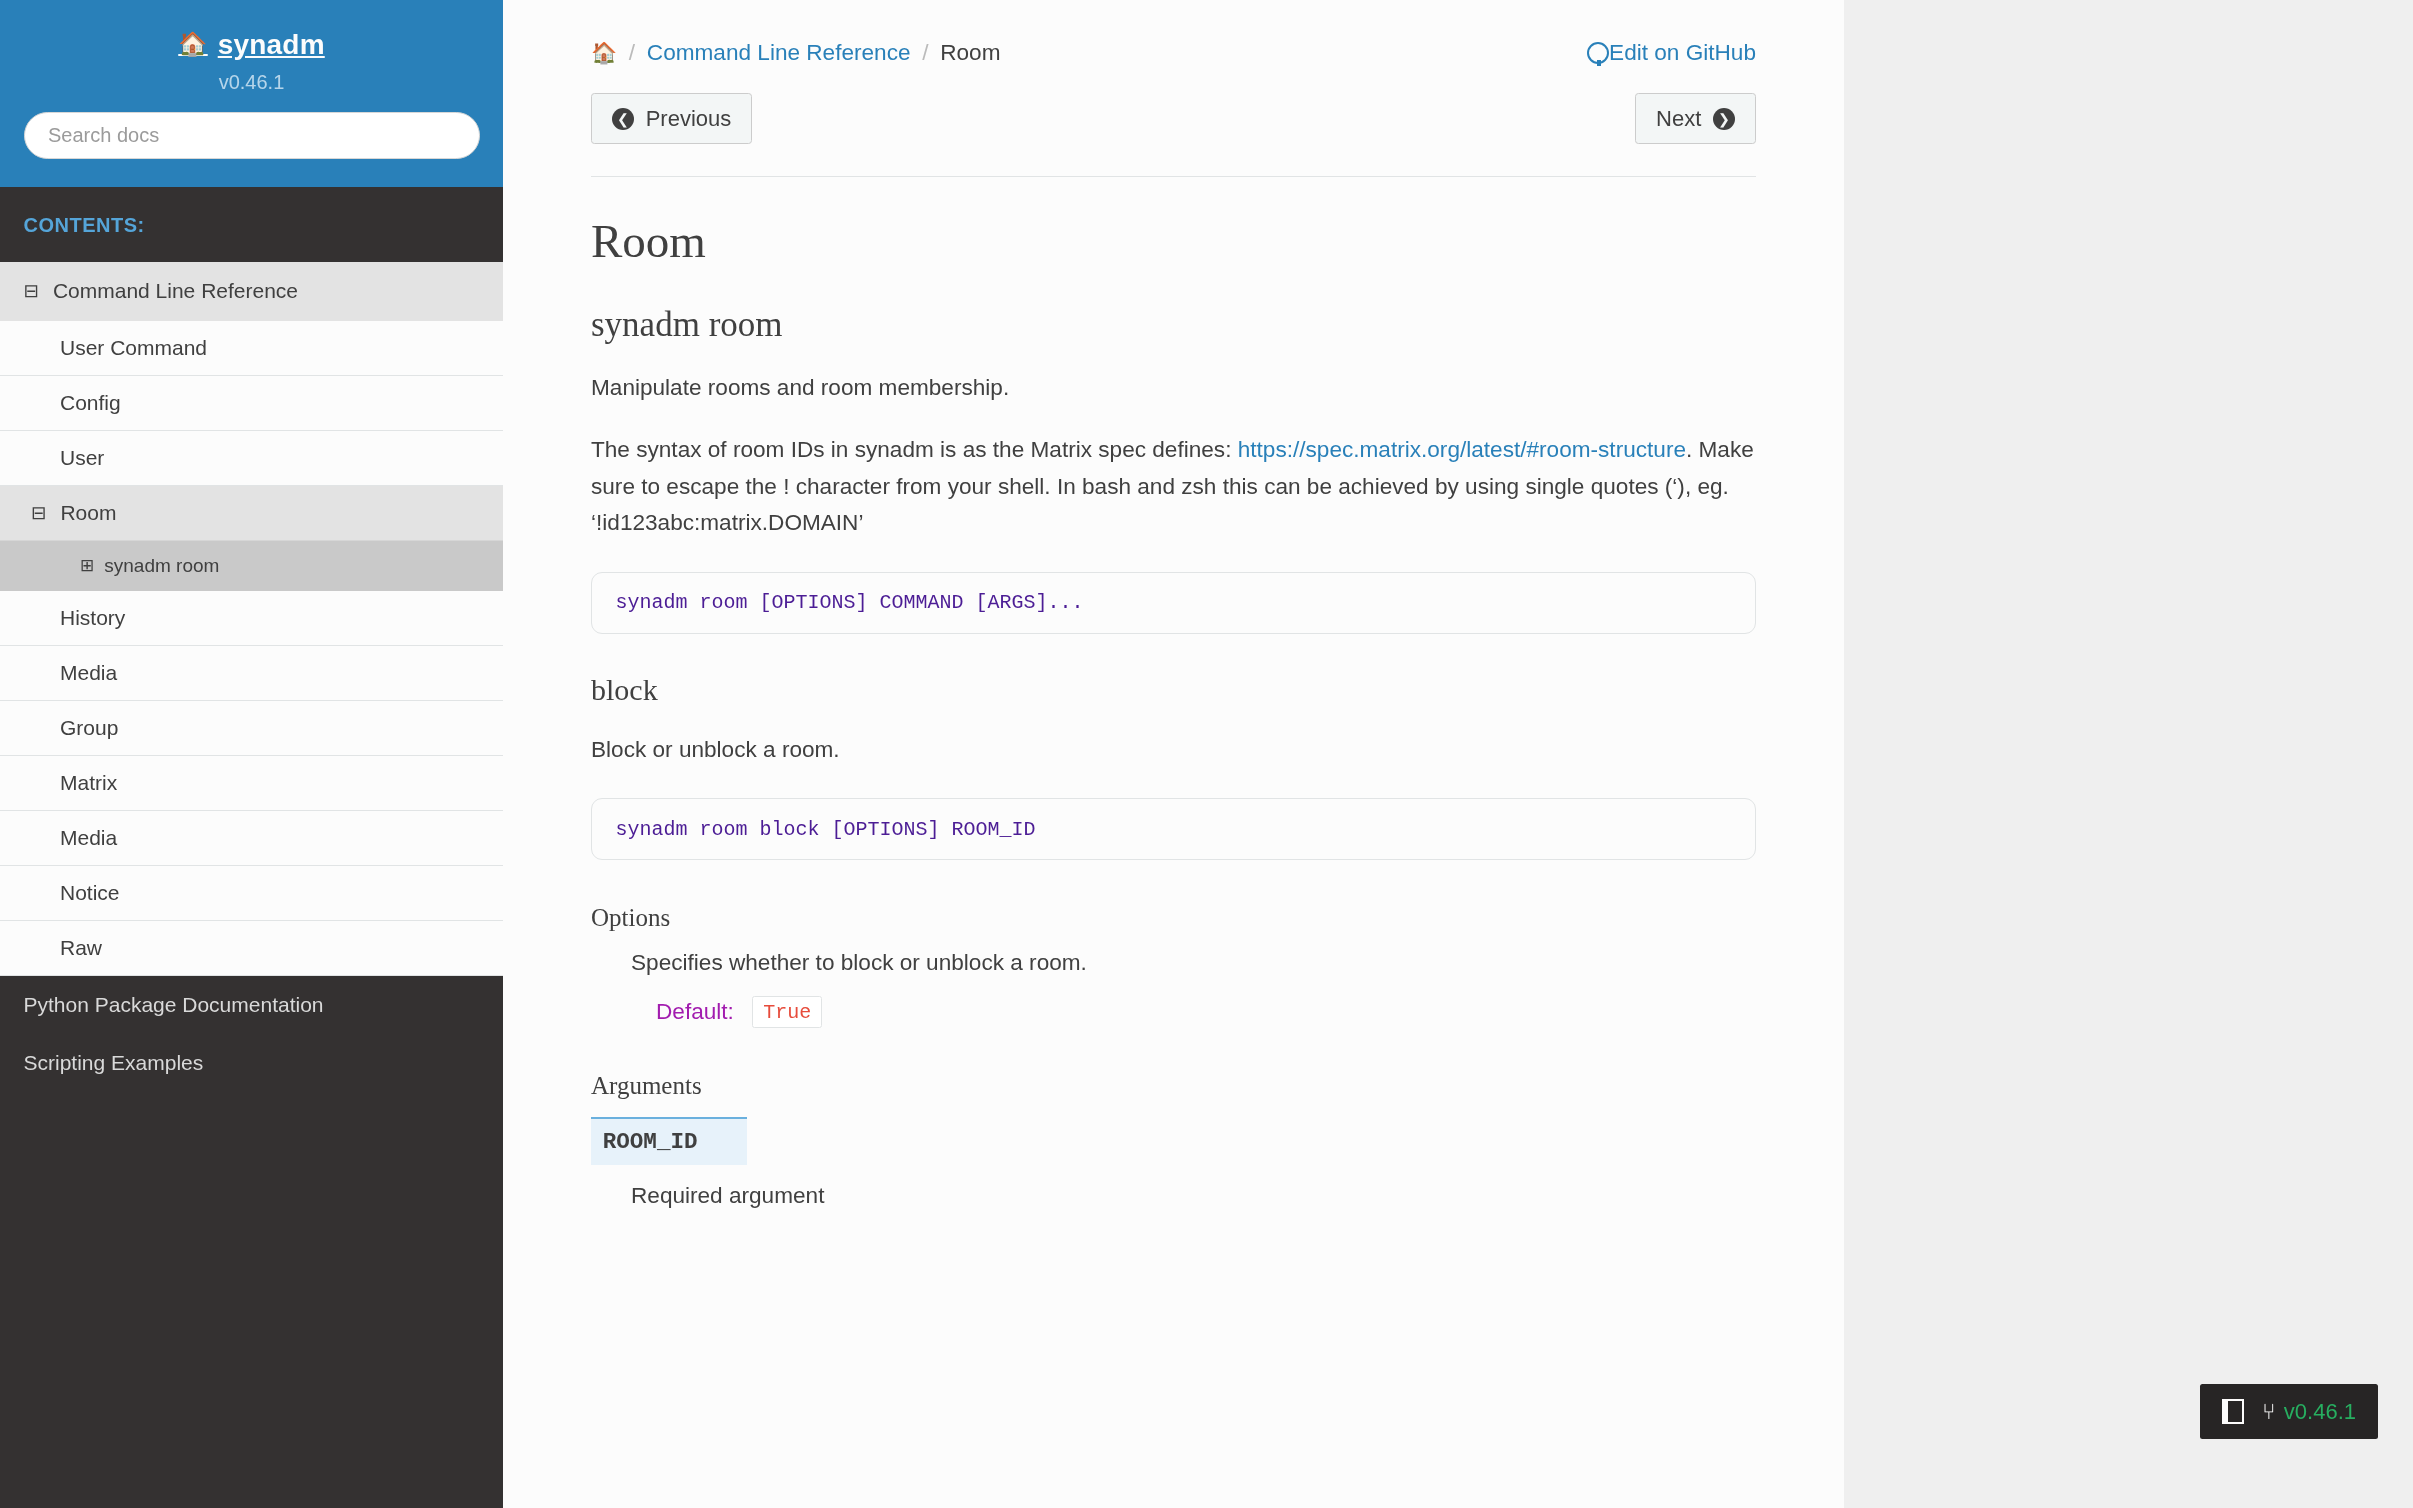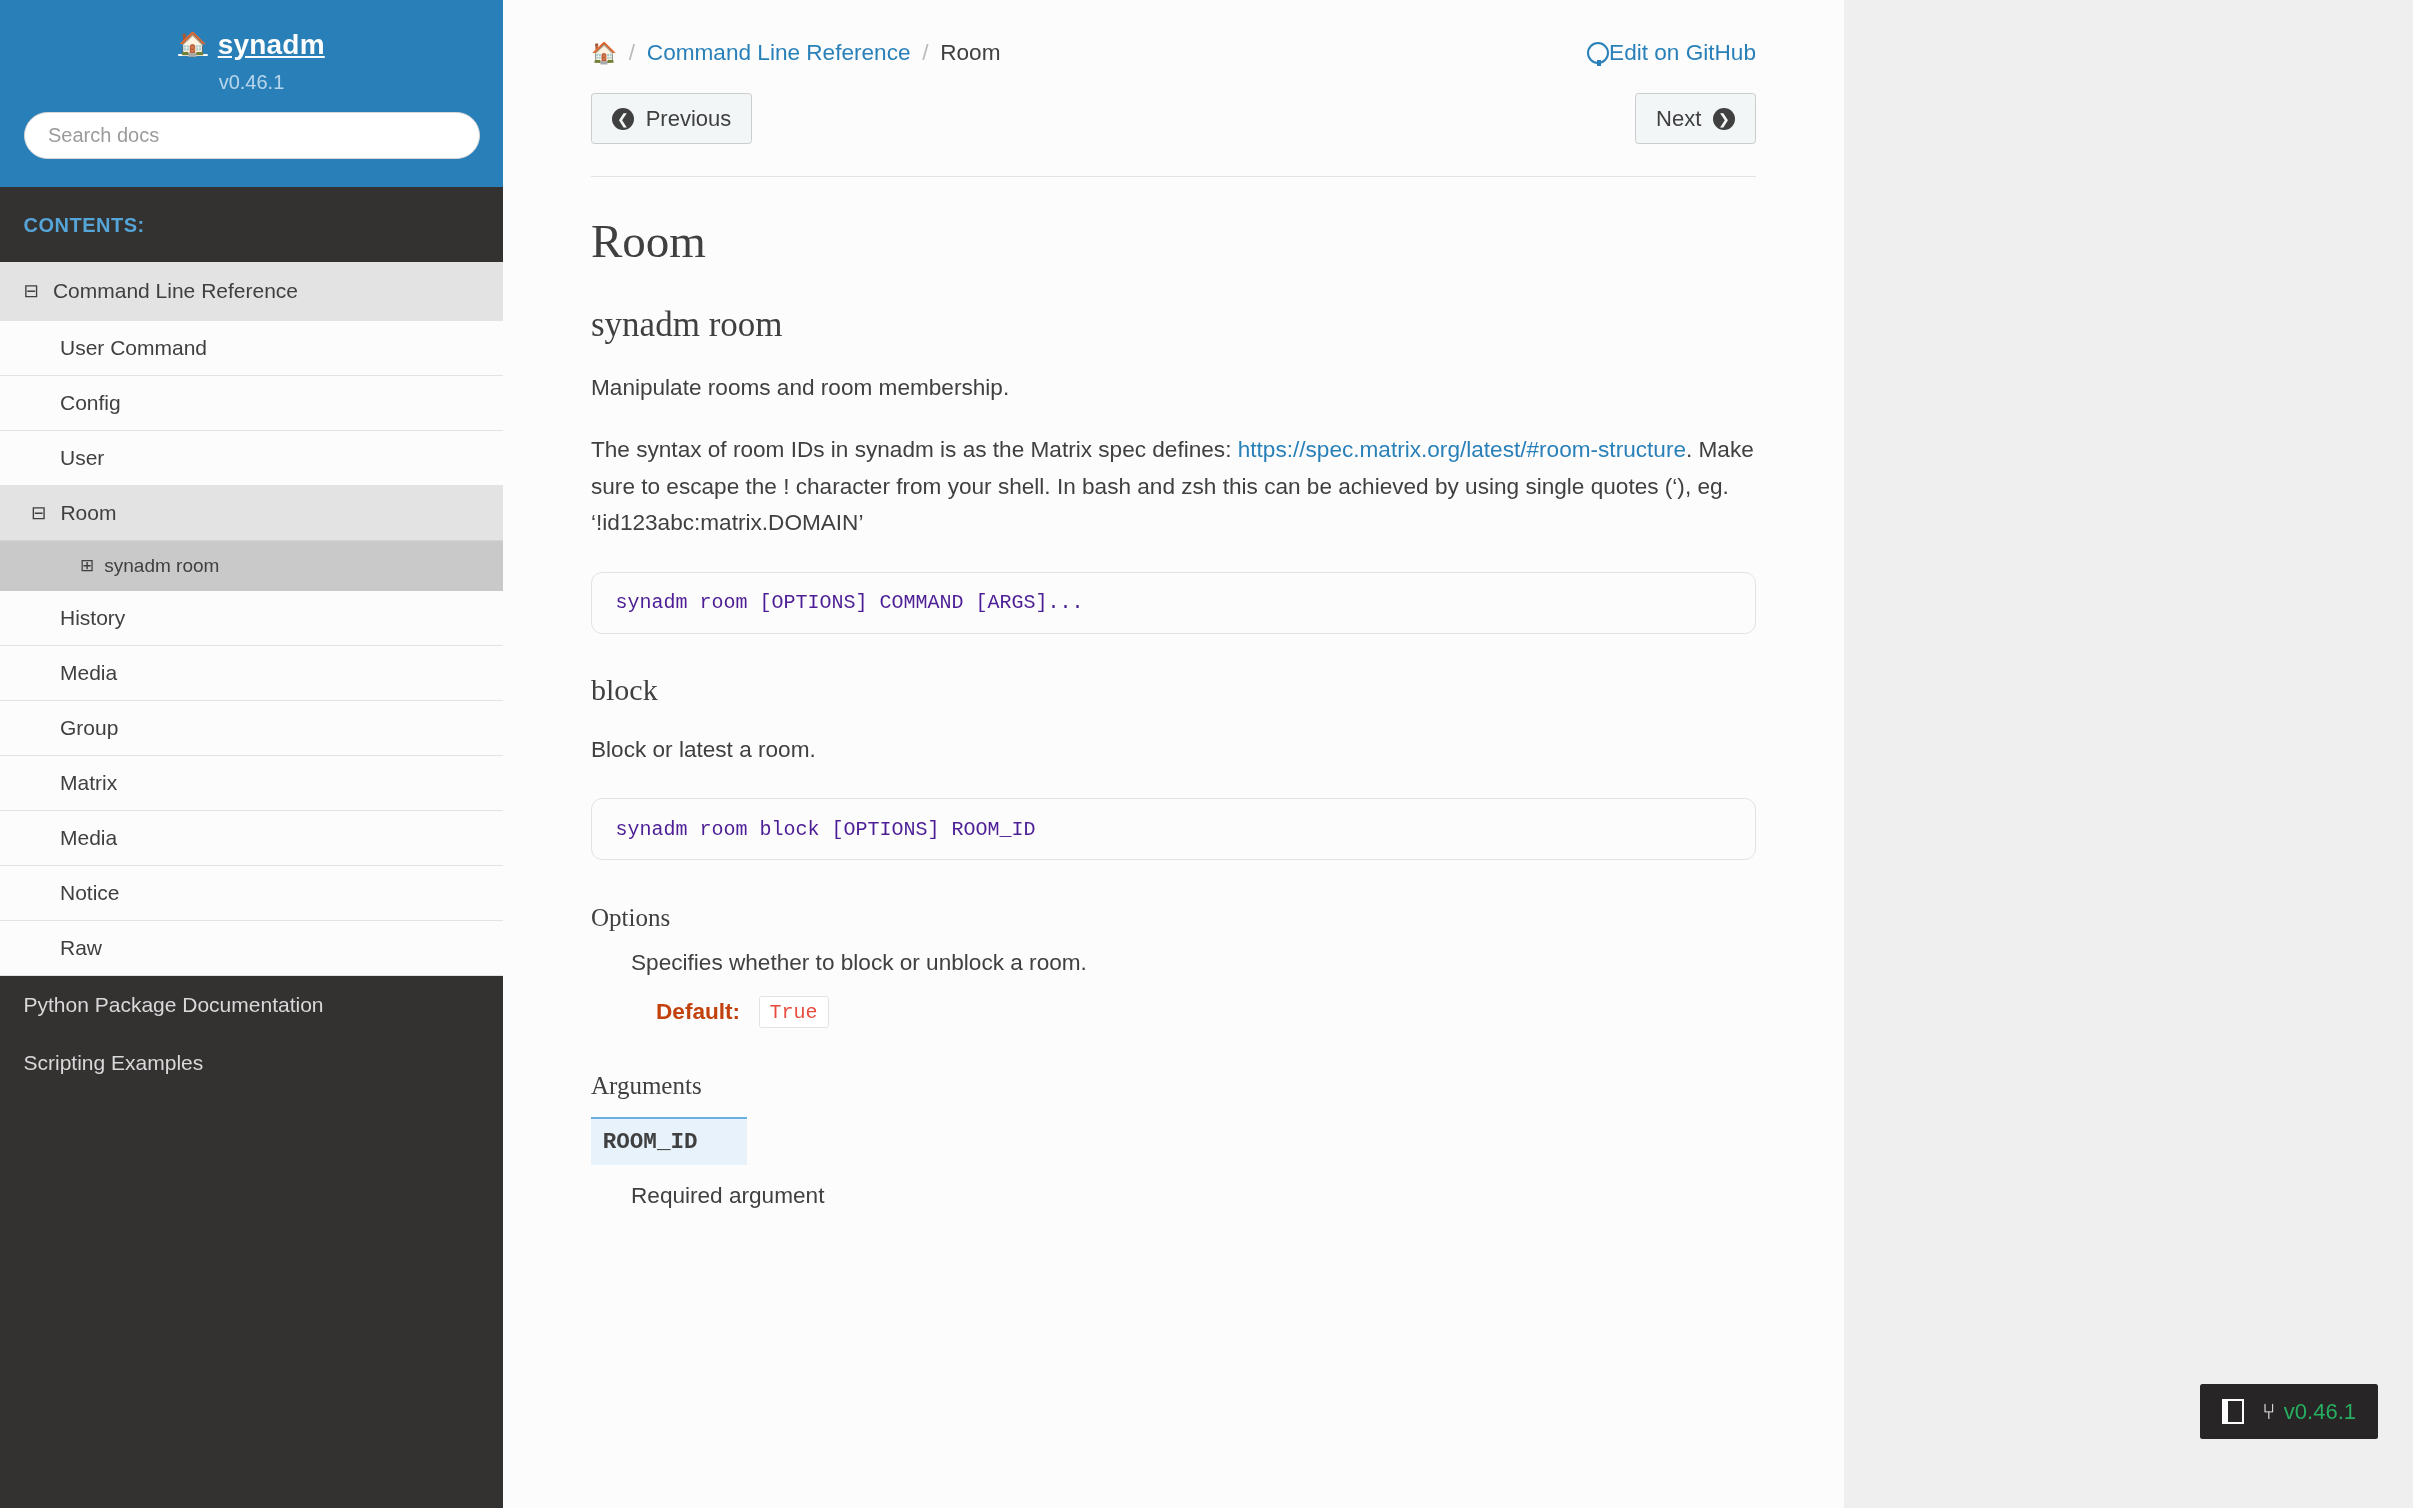--- a/index.html
+++ b/index.html
@@ -281,22 +281,22 @@
     margin: 18.4px 0 0 40px;
   }
   .default-row {
     margin: 20px 0 0 65px;
     display: flex;
     align-items: center;
     gap: 18.4px;
   }
   .default-label {
     font-size: 22.6px;
-    font-weight: bold;
-    color: #c2410c;
+    font-weight: normal;
+    color: #a21caf;
   }
   .default-value {
     font-family: "Liberation Mono", monospace;
     font-size: 20px;
     color: #e74c3c;
     background: #fff;
     border: 0.8px solid #e1e4e5;
     border-radius: 2.5px;
     padding: 3.4px 10px;
   }
@@ -462,21 +462,21 @@
       <p class="doc-p">Manipulate rooms and room membership.</p>
 
       <p class="doc-p">
         <span>The syntax of room IDs in synadm is as the Matrix spec defines: </span><a href="#">https://spec.matrix.org/latest/#room-structure</a><span>. Make sure to escape the ! character from your shell. In bash and zsh this can be achieved by using single quotes (‘), eg. ‘!id123abc:matrix.DOMAIN’</span>
       </p>
 
       <div class="codeblock">synadm room [OPTIONS] COMMAND [ARGS]...</div>
 
       <h3 class="doc-h3">block</h3>
 
-      <p class="doc-p">Block or latest a room.</p>
+      <p class="doc-p">Block or unblock a room.</p>
 
       <div class="codeblock">synadm room block [OPTIONS] ROOM_ID</div>
 
       <div class="opt-head">Options</div>
 
       <div class="opt-desc">Specifies whether to block or unblock a room.</div>
 
       <div class="default-row">
         <span class="default-label">Default:</span>
         <span class="default-value">True</span>

